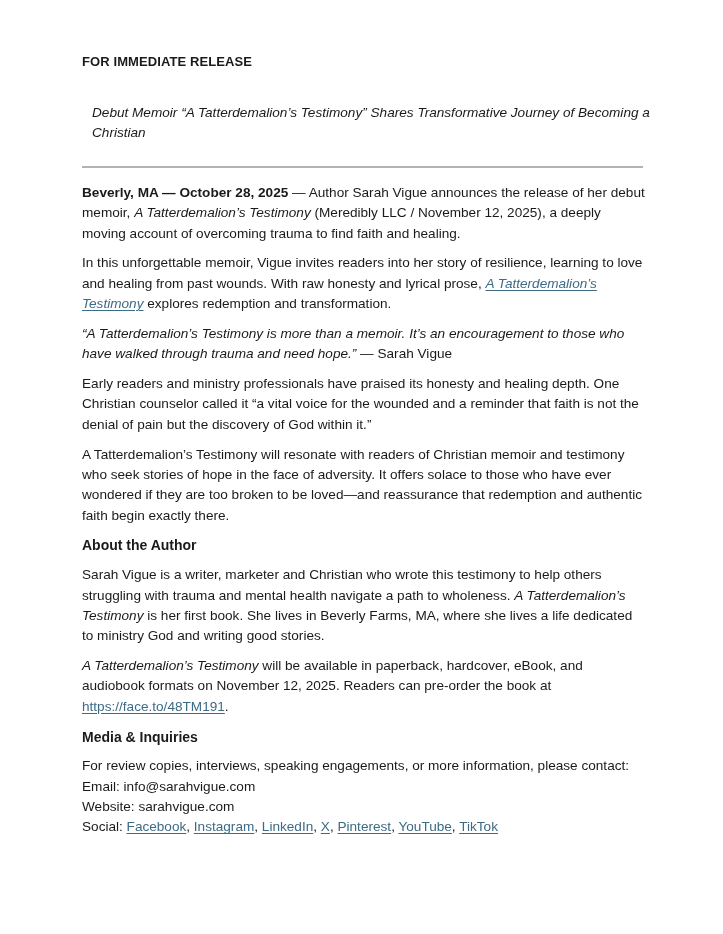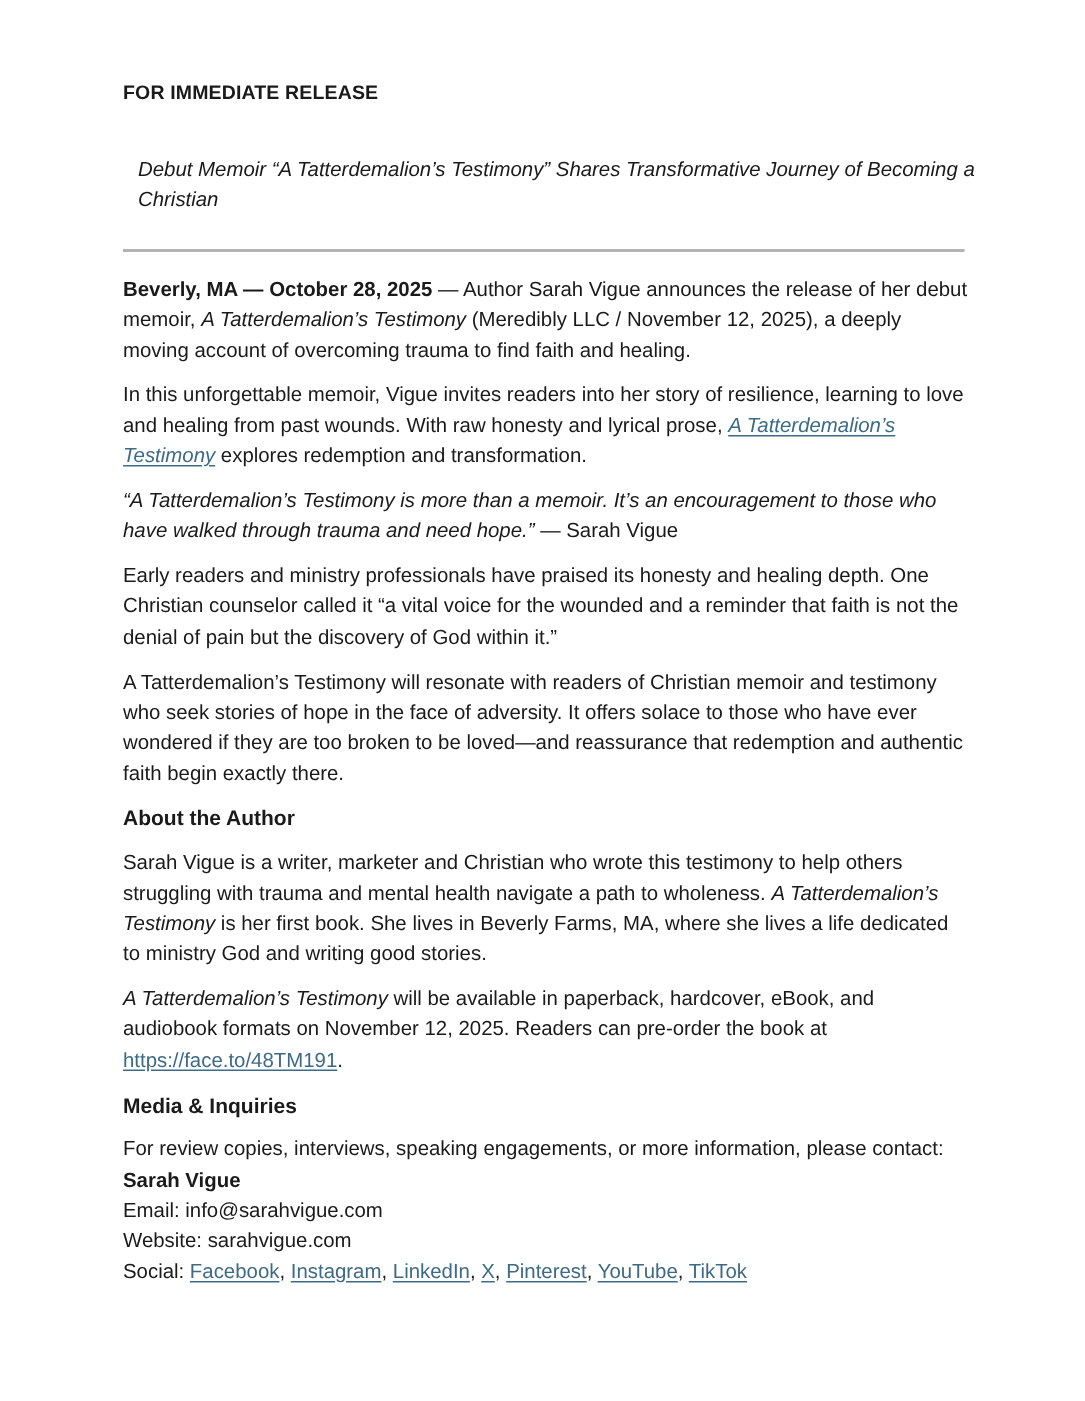--- a/index.html
+++ b/index.html
@@ -101,20 +101,19 @@
     <p>A Tatterdemalion’s Testimony will resonate with readers of Christian memoir and testimony who seek stories of hope in the face of adversity. It offers solace to those who have ever wondered if they are too broken to be loved—and reassurance that redemption and authentic faith begin exactly there.</p>
 
     <h3>About the Author</h3>
     <p><span>Sarah Vigue is a writer, marketer and Christian who wrote this testimony to help others struggling with trauma and mental health navigate a path to wholeness. </span><span class="i">A Tatterdemalion’s Testimony</span><span> is her first book. She lives in Beverly Farms, MA, where she lives a life dedicated to ministry God and writing good stories.</span></p>
 
     <p><span class="i">A Tatterdemalion’s Testimony</span><span> will be available in paperback, hardcover, eBook, and audiobook formats on November 12, 2025. Readers can pre-order the book at </span><a class="link" href="#">https://face.to/48TM191</a><span>.</span></p>
 
     <h3>Media &amp; Inquiries</h3>
     <div class="contact">
       <p>For review copies, interviews, speaking engagements, or more information, please contact:</p>
-      <p class="b">Sarah Vigue</p>
       <p><span>Email: </span><span>info@sarahvigue.com</span></p>
       <p><span>Website: </span><span>sarahvigue.com</span></p>
       <p><span>Social: </span><a class="link" href="#">Facebook</a><span>, </span><a class="link" href="#">Instagram</a><span>, </span><a class="link" href="#">LinkedIn</a><span>, </span><a class="link" href="#">X</a><span>, </span><a class="link" href="#">Pinterest</a><span>, </span><a class="link" href="#">YouTube</a><span>, </span><a class="link" href="#">TikTok</a></p>
     </div>
 
   </div>
 </div>
 
 </body></html>

